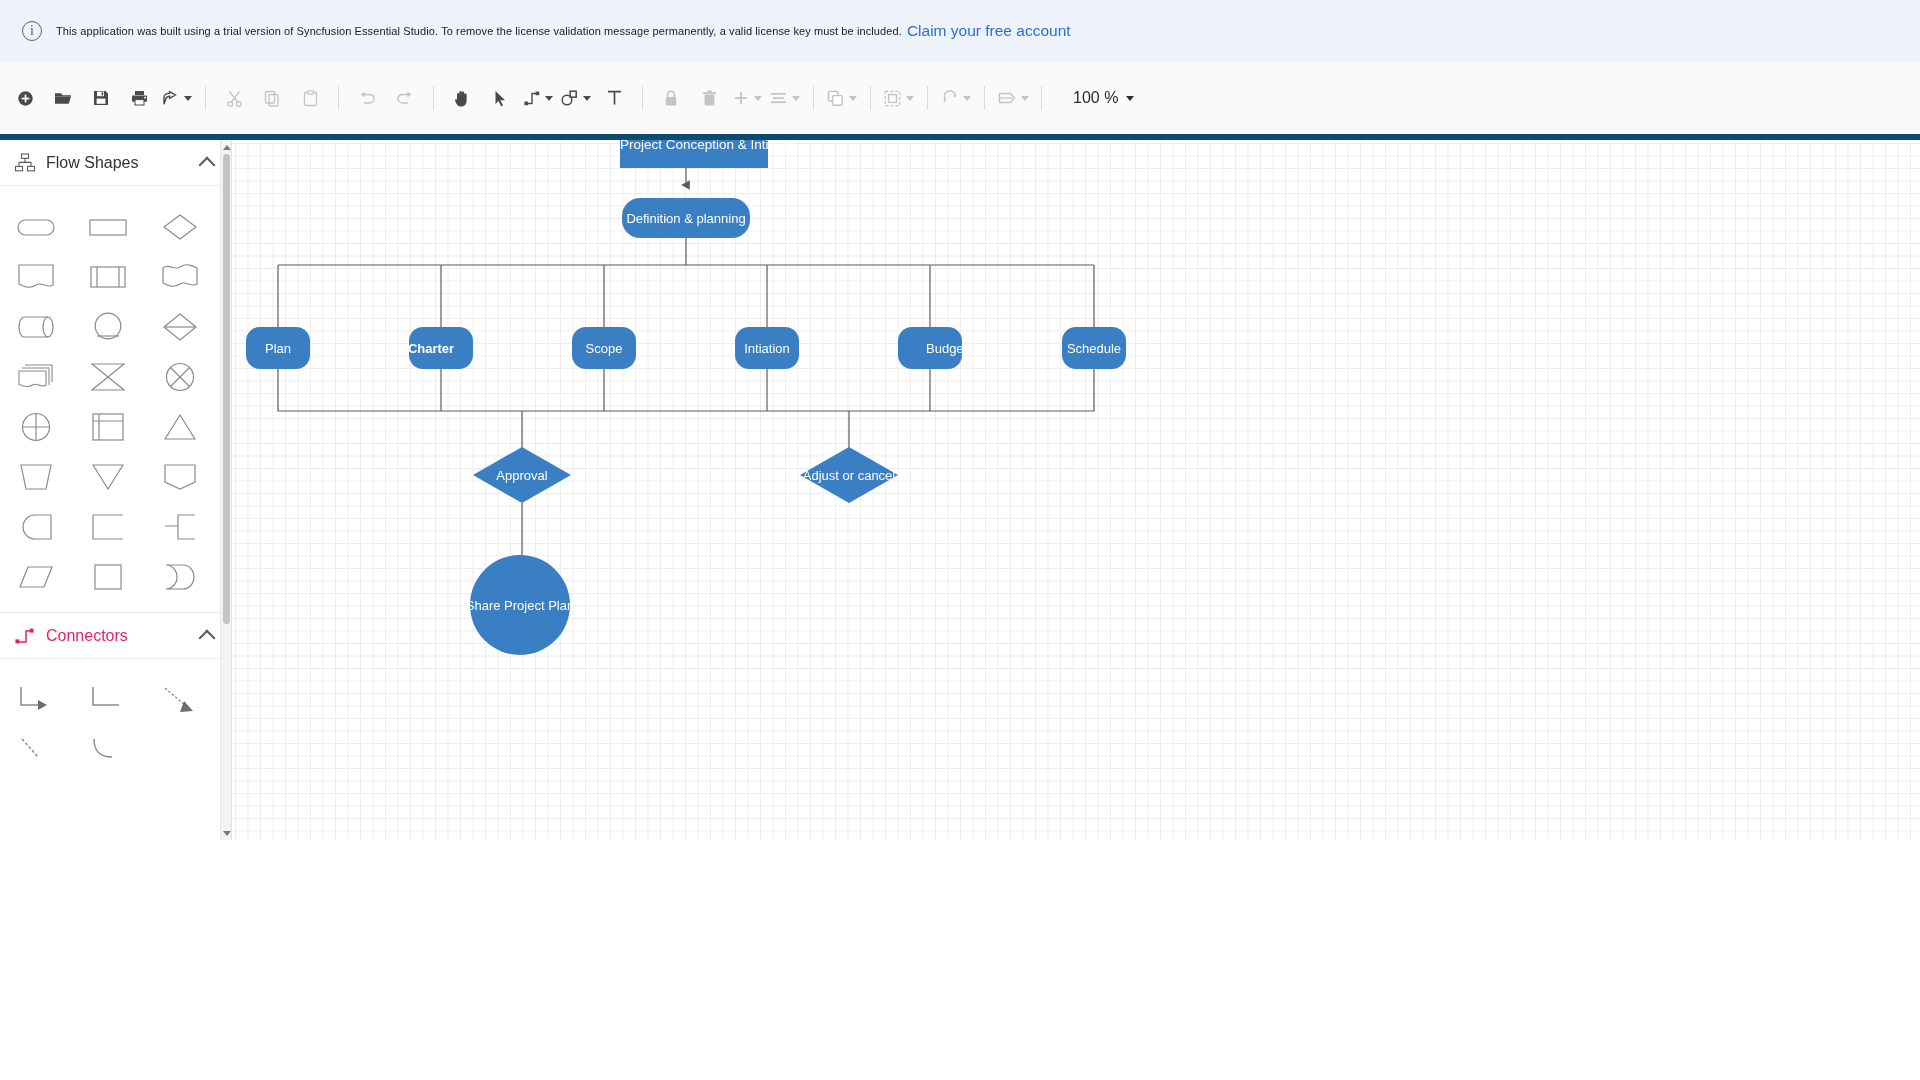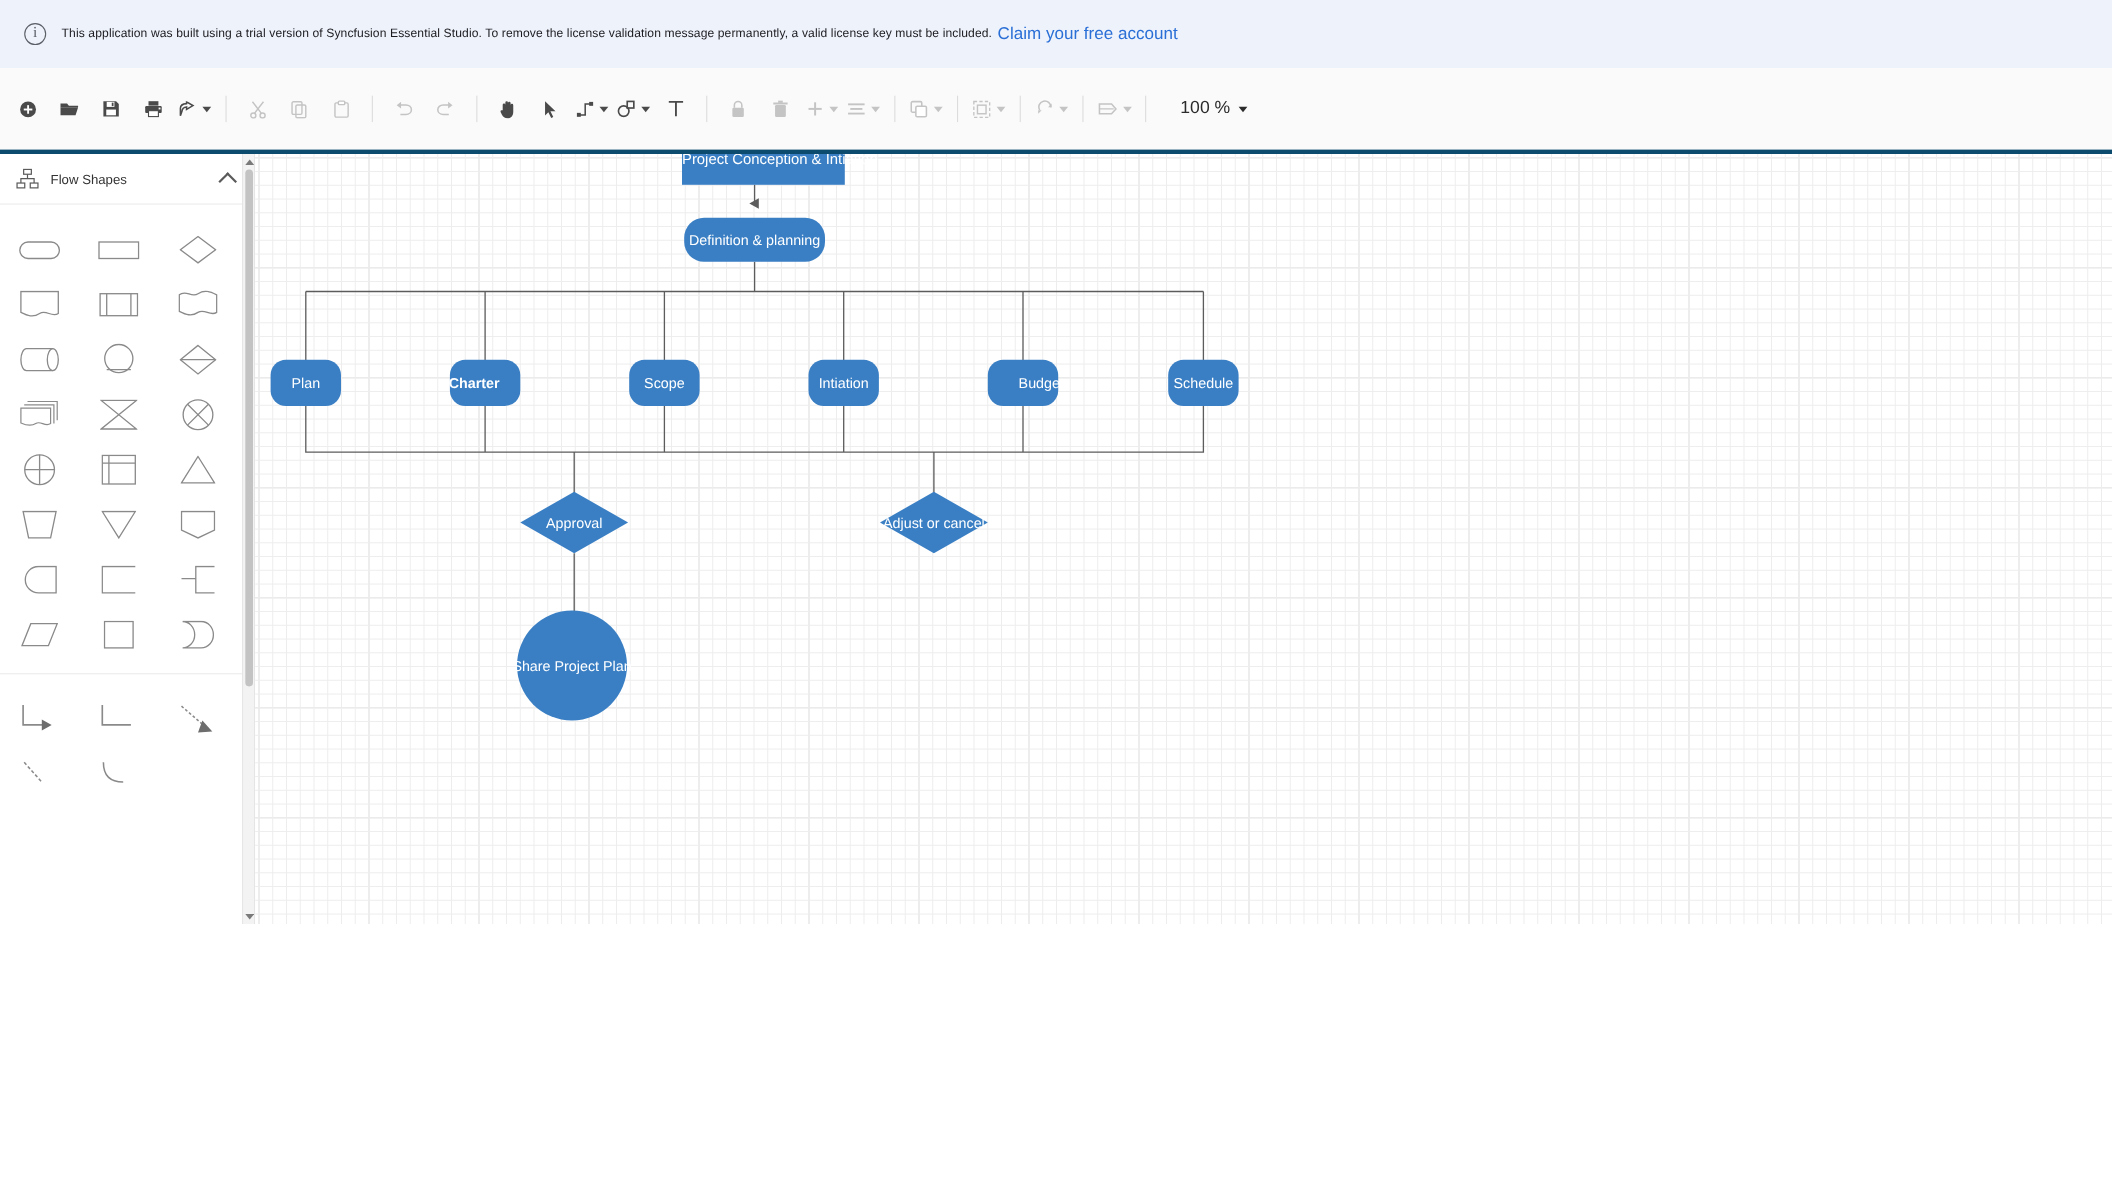--- a/index.html
+++ b/index.html
@@ -33,21 +33,21 @@
   .license-link {
     color: #2a6fd6; text-decoration: none; font-size: 15.5px;
     margin-left: 5px;
   }
 
   
   .toolbar {
     position: absolute; left: 0; top: 62px;
     width: 1920px; height: 78px;
     background: #fafafa;
-    border-bottom: 4px solid #0c4a6e;
+    border-bottom: 6px solid #0c4a6e;
     display: flex; align-items: center;
     padding-left: 6px;
   }
   .tb-btn {
     height: 40px; min-width: 34px;
     display: flex; align-items: center; justify-content: center;
     color: #4a4a4a; margin: 0 2px;
     cursor: pointer; border-radius: 3px;
   }
   .tb-btn.disabled { color: #c4c4c4; cursor: default; }
@@ -77,21 +77,21 @@
     overflow: hidden;
   }
   .pal-section-head {
     display: flex; align-items: center;
     height: 46px; padding: 0 16px 0 14px;
     border-bottom: 1px solid #ececec;
     background: #fff; cursor: pointer;
   }
   .pal-head-icon { width: 22px; height: 20px; margin-right: 10px; flex: 0 0 22px; }
   .pal-head-title {
-    font-size: 12px; color: #333; flex: 1;
+    font-size: 16px; color: #333; flex: 1;
   }
   .pal-section-head.accent .pal-head-title { color: #e91e63; }
   .chev {
     width: 12px; height: 12px;
     border-left: 2px solid #5a5a5a; border-top: 2px solid #5a5a5a;
     transform: rotate(45deg); margin-right: 2px; margin-top: 4px;
   }
   .pal-grid {
     display: flex; flex-wrap: wrap;
     padding: 16px 0 10px 0;
@@ -506,20 +506,31 @@
       </div>
     <div class="pal-cell">
         <svg width="30" height="26">
           <path d="M1 1h17a11 12 0 010 24H1a11 12 0 000-24z" fill="none" stroke="#8a8a8a" stroke-width="1.2"></path>
         </svg>
       </div>
   </div>
 
   <div class="pal-divider"></div>
 
+  <div class="pal-section-head accent">
+    <span class="pal-head-icon">
+      <svg width="22" height="20" viewBox="0 0 22 20">
+          <path d="M4 16h8V5h6" fill="none" stroke="#e91e63" stroke-width="1.5"></path>
+          <rect x="1.4" y="13.4" width="4" height="4" fill="#e91e63"></rect>
+          <rect x="15.6" y="2.6" width="4" height="4" fill="#e91e63"></rect>
+        </svg>
+    </span>
+    <span class="pal-head-title">Connectors</span>
+    <span class="chev"></span>
+  </div>
 
   <div class="pal-grid">
     <div class="pal-cell">
         <svg width="38" height="30">
           <path d="M4 2v18h18" fill="none" stroke="#8a8a8a" stroke-width="1.5"></path>
           <path d="M21 15l9 5-9 5z" fill="#6d6d6d"></path>
         </svg>
       </div>
     <div class="pal-cell">
         <svg width="38" height="30">

